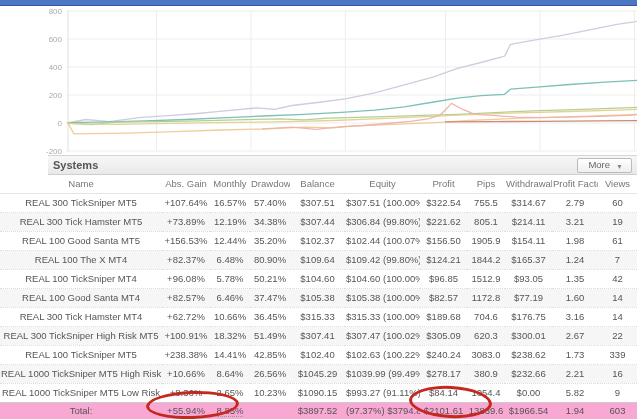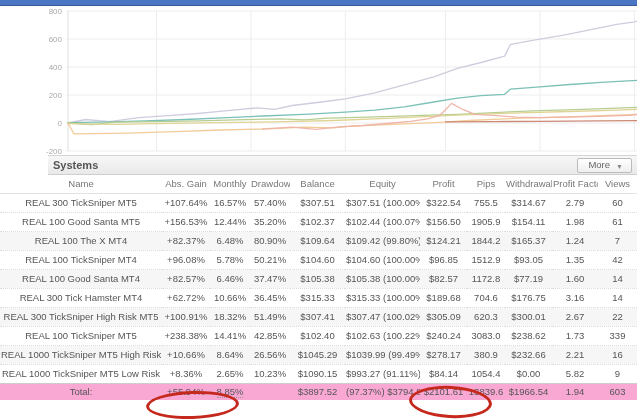--- a/index.html
+++ b/index.html
@@ -117,20 +117,33 @@
           <td>16.57%</td>
           <td>57.40%</td>
           <td>$307.51</td>
           <td>$307.51 (100.00%)</td>
           <td class="green">$322.54</td>
           <td>755.5</td>
           <td>$314.67</td>
           <td>2.79</td>
           <td>60</td>
         </tr>
+        <tr class="row alt">
+          <td>REAL 300 Tick Hamster MT5</td>
+          <td class="green">+73.89%</td>
+          <td>12.19%</td>
+          <td>34.38%</td>
+          <td>$307.44</td>
+          <td>$306.84 (99.80%)</td>
+          <td class="green">$221.62</td>
+          <td>805.1</td>
+          <td>$214.11</td>
+          <td>3.21</td>
+          <td>19</td>
+        </tr>
         <tr class="row">
           <td>REAL 100 Good Santa MT5</td>
           <td class="green">+156.53%</td>
           <td>12.44%</td>
           <td>35.20%</td>
           <td>$102.37</td>
           <td>$102.44 (100.07%)</td>
           <td class="green">$156.50</td>
           <td>1905.9</td>
           <td>$154.11</td>

